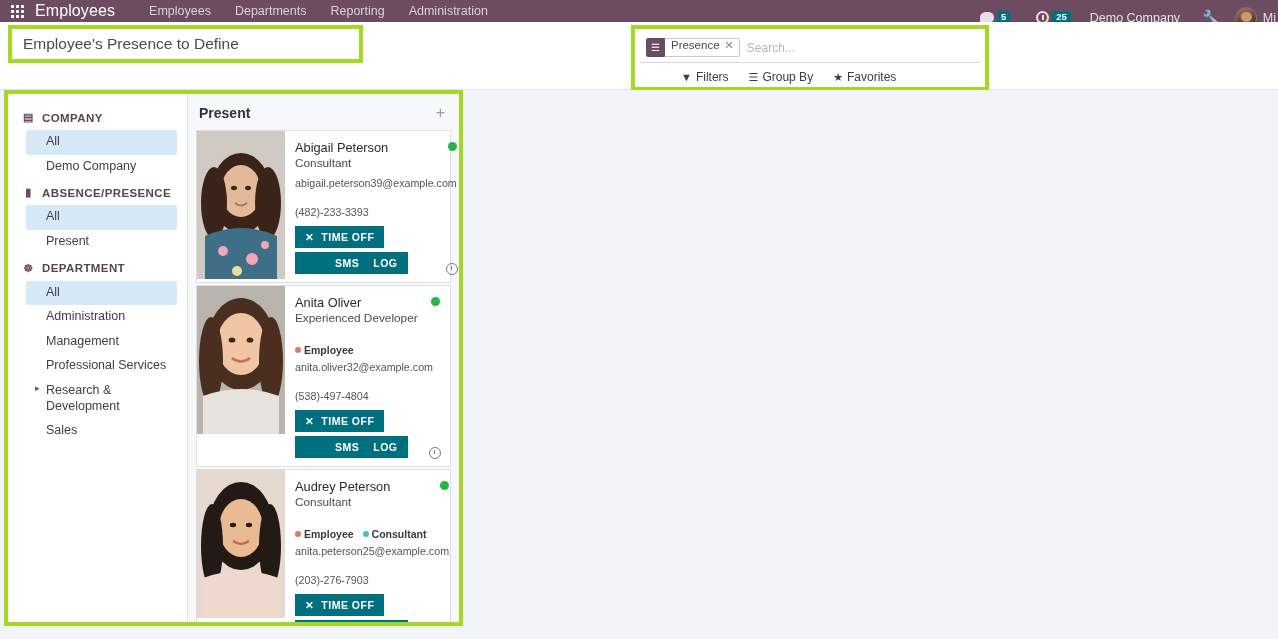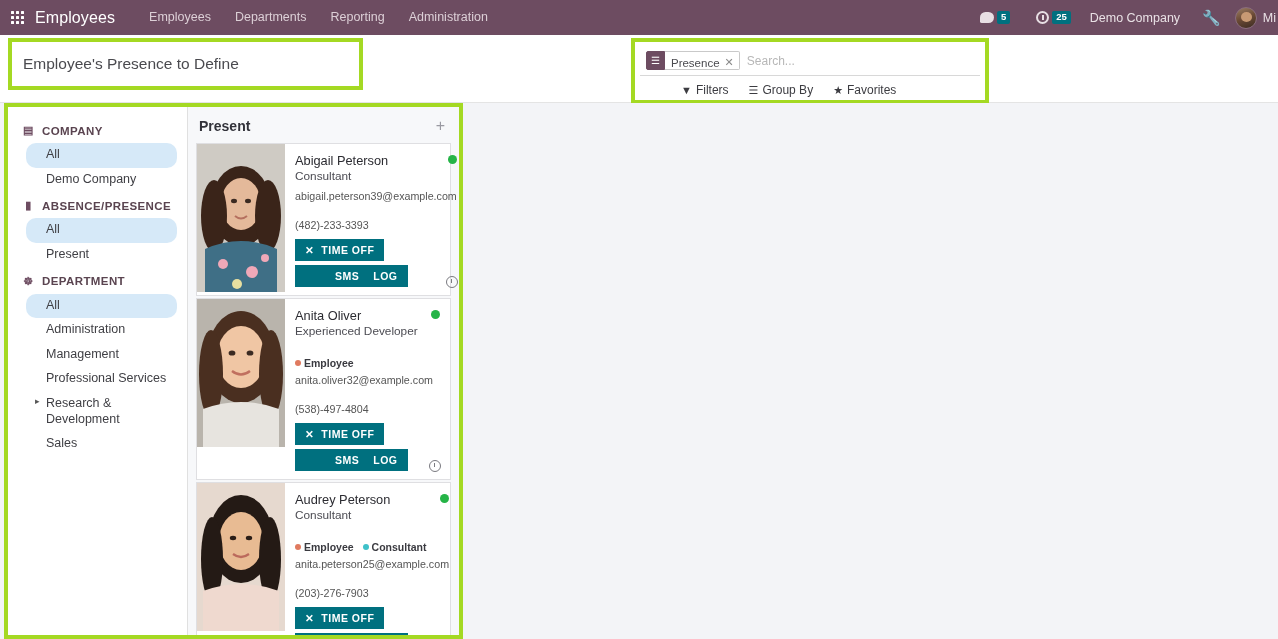--- a/index.html
+++ b/index.html
@@ -5,21 +5,21 @@
   * { box-sizing: border-box; margin: 0; padding: 0; }
   html, body {
     width: 1278px; height: 639px;
     font-family: "Liberation Sans", sans-serif;
     background: #f3f4f7;
     overflow: hidden;
   }
 
   
   #navbar {
-    height: 35px; background: #6d4c61;
+    height: 22px; background: #6d4c61;
     display: flex; align-items: center;
     color: #e8dfe4; position: relative;
   }
   .apps-grid {
     width: 13px; height: 13px; margin: 0 11px 0 11px;
     display: grid; grid-template-columns: repeat(3,1fr);
     grid-template-rows: repeat(3,1fr); gap: 2px;
   }
   .apps-grid i { background: #fff; border-radius: .5px; display:block; }
   #brand { font-size: 16px; color: #fff; margin-right: 22px; letter-spacing: .1px; }
@@ -63,21 +63,21 @@
     border-radius:50%; background:#c89a74;
   }
   #user-name { font-size: 12.5px; color: #e9e1e5; margin-left: 6px; }
 
   
   #control-panel {
     height: 68px; background: #fff; position: relative;
     border-bottom: 1px solid #e4e4e4;
   }
   #title-hl {
-    position: absolute; left: 8px; top: 3px; width: 355px; height: 52px;
+    position: absolute; left: 8px; top: 3px; width: 355px; height: 38px;
     border: 4px solid #a4d923; background: #fff;
     display: flex; align-items: center;
   }
   #page-title { font-size: 15.5px; color: #4a4a4f; padding-left: 11px; }
 
   #search-hl {
     position: absolute; left: 631px; top: 3px; width: 358px; height: 66px;
     border: 4px solid #a4d923; background: #fff;
   }
   #search-row {
@@ -86,21 +86,21 @@
     margin: 4px 5px 0 5px;
   }
   .facet { display: flex; align-items: center; height: 19px; flex: 0 0 auto; }
   .facet-icon {
     background: #6d4c61; color: #fff; font-size: 10px;
     padding: 0 4px; height: 19px; display: flex; align-items: center;
     border: 1px solid #6d4c61; border-radius: 2px 0 0 2px;
   }
   .facet-label {
     border: 1px solid #c9c9c9; border-left: none; border-radius: 0 2px 2px 0;
-    height: 19px; display: flex; align-items: flex-end; gap: 5px;
+    height: 19px; display: flex; align-items: flex-start; gap: 5px;
     padding: 0 5px 0 6px; font-size: 11.5px; color: #4a4a4f; background:#fff;
   }
   .facet-x { color: #8a8a8a; font-size: 11px; }
   #search-input {
     border: none; outline: none; flex: 1; font-size: 12px;
     color: #b4b4b4; margin-left: 7px; font-family: "Liberation Sans", sans-serif;
     background: transparent;
   }
   #search-input::placeholder { color: #b7b7b7; }
   #search-actions {
@@ -124,21 +124,21 @@
     padding-top: 10px; flex: 0 0 180px;
   }
   .sec-header {
     display: flex; align-items: center; gap: 7px;
     font-size: 11.5px; color: #5a4450; font-weight: bold;
     letter-spacing: .4px; padding: 7px 0 6px 14px; text-transform: uppercase;
   }
   .sec-icon { color: #6d4c61; font-size: 11px; width: 13px; text-align:center; }
   .side-item {
     font-size: 12.5px; color: #3f3f44; padding: 4px 0 5px 20px;
-    margin: 0 10px 0 18px; border-radius: 10px; line-height: 1.25;
+    margin: 0 10px 0 18px; border-radius: 2px; line-height: 1.25;
   }
   .side-item.active { background: #d6e9f8; }
   .side-item.caret { position: relative; }
   .side-item.caret::before {
     content: '\25B8'; position: absolute; left: 9px; top: 4px;
     font-size: 9px; color: #555;
   }
 
   
   #kanban { flex: 1; background: #f7f8fa; overflow: hidden; position: relative; }

